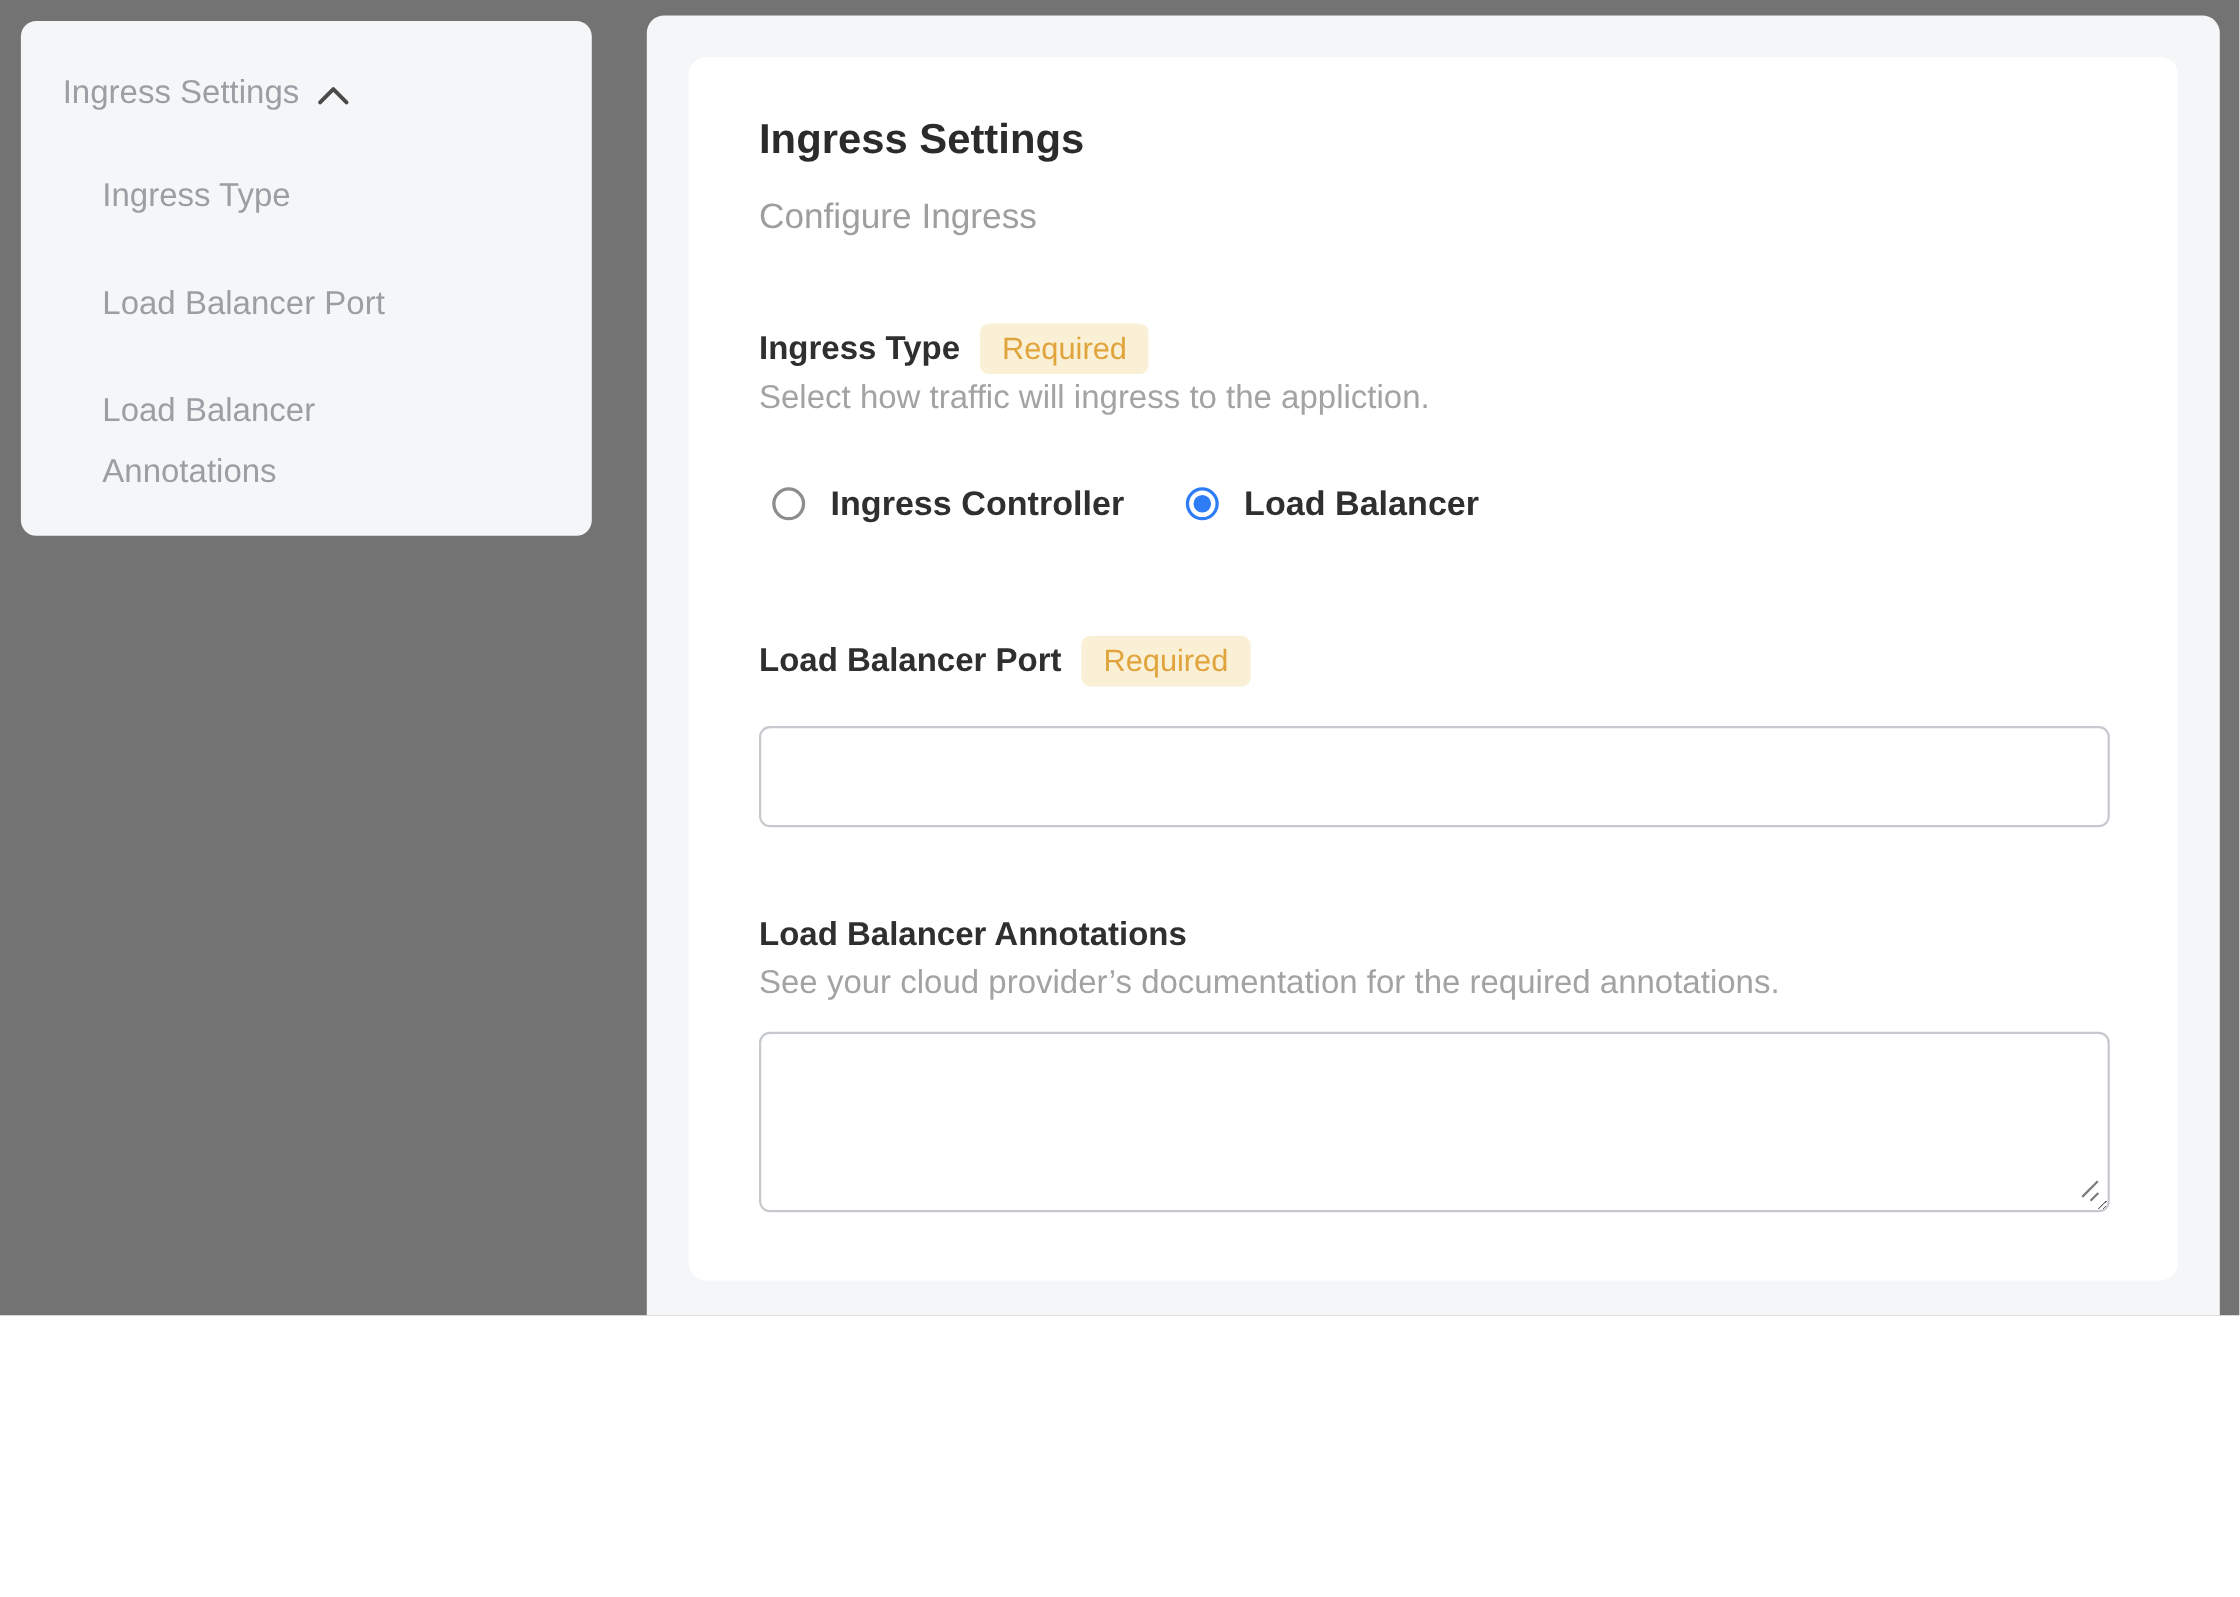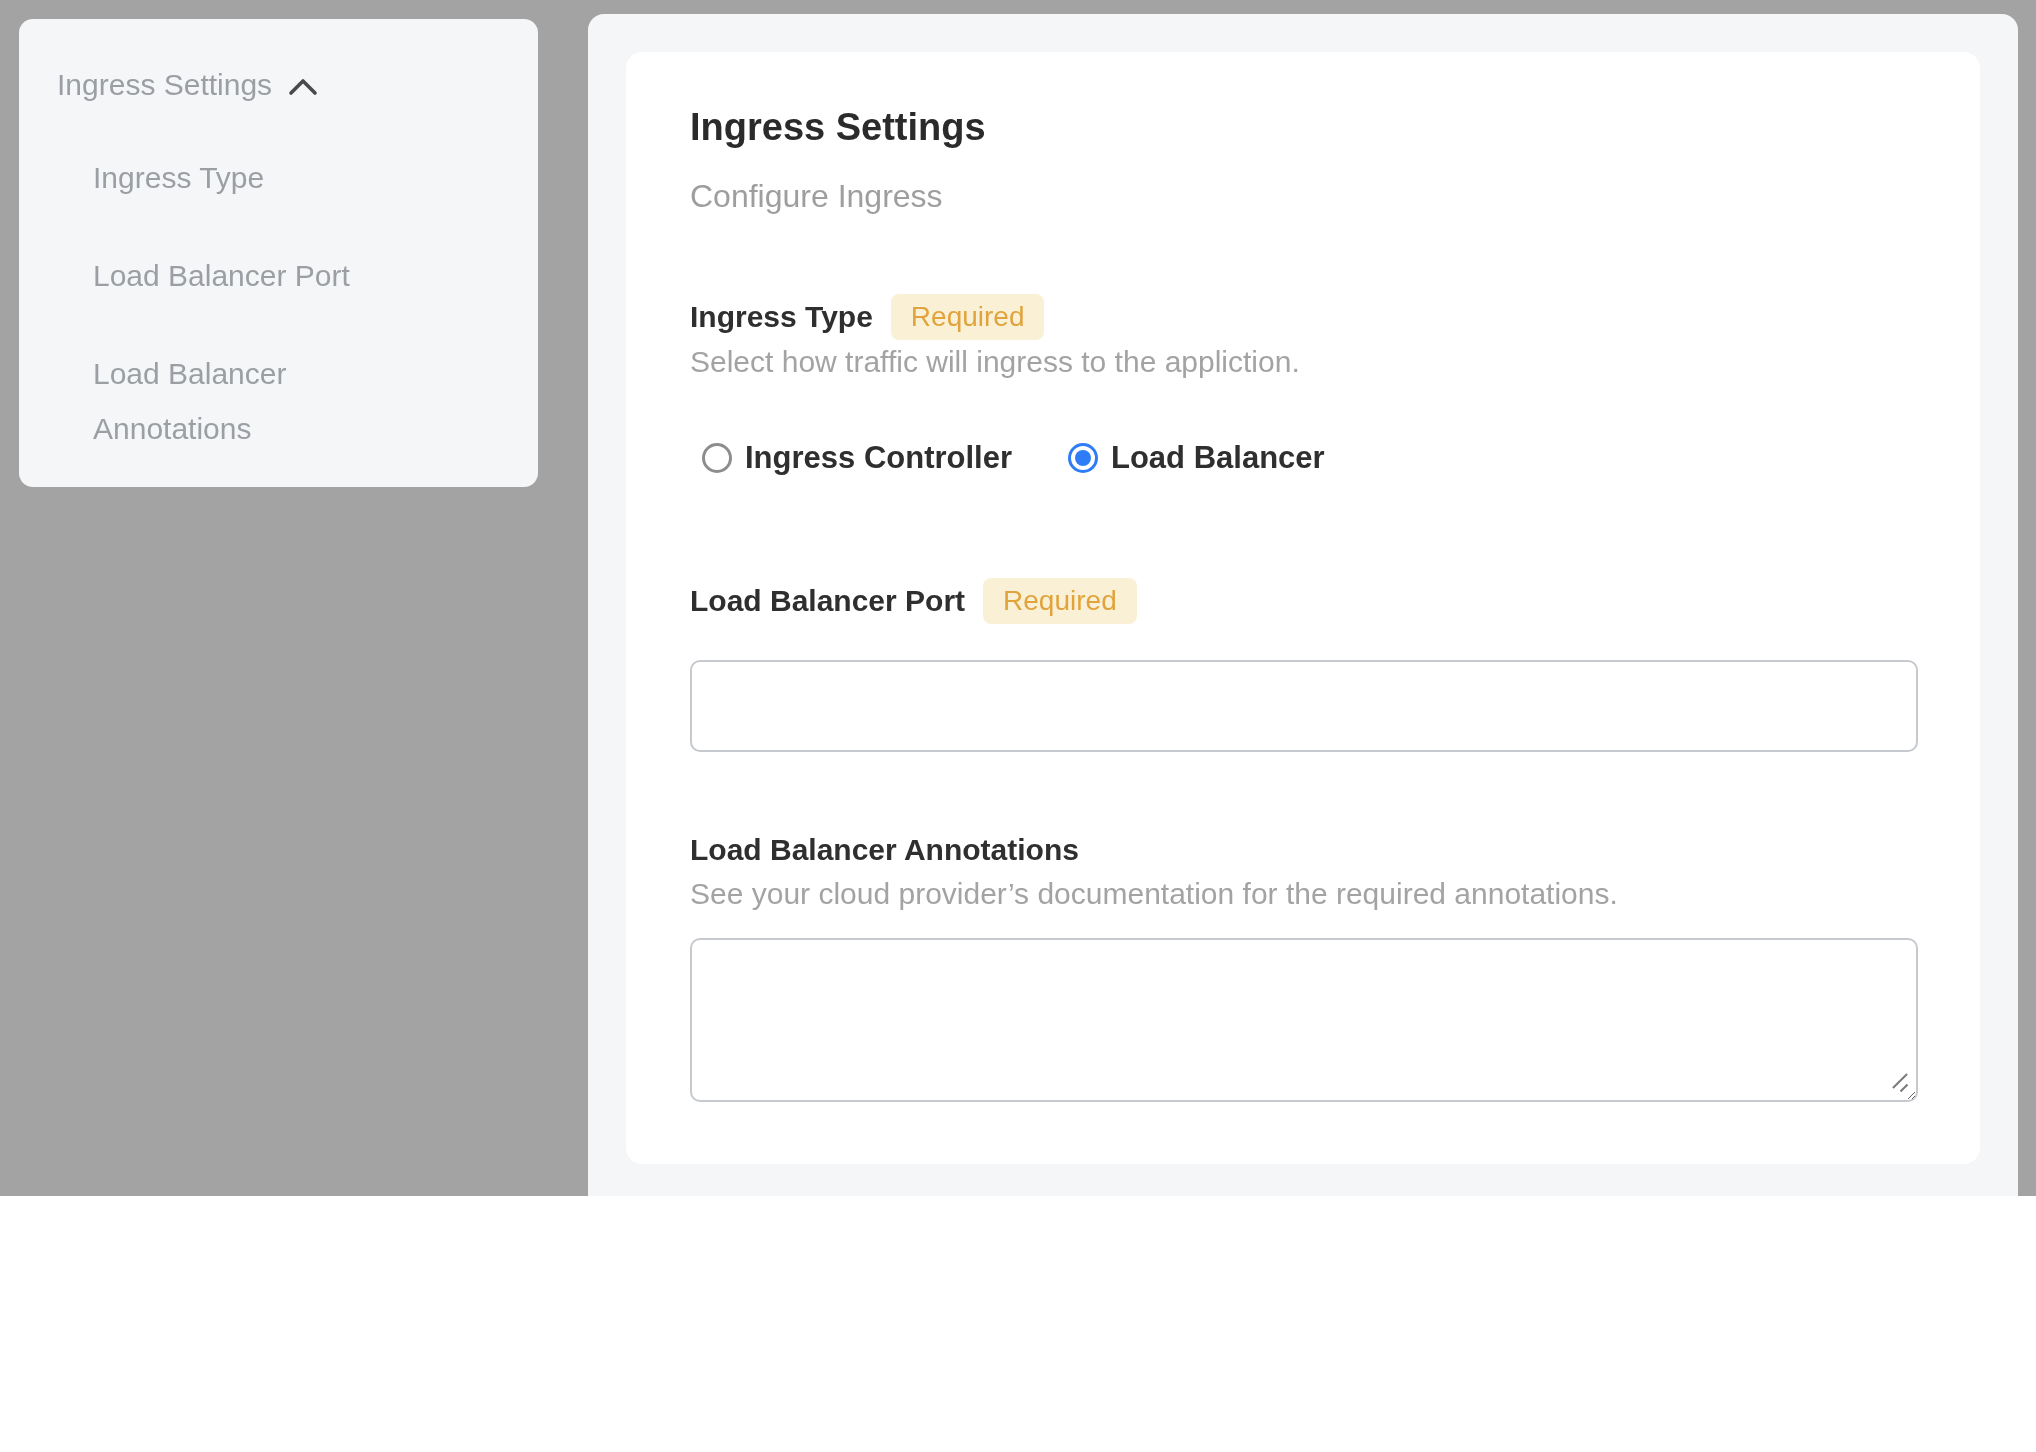--- a/index.html
+++ b/index.html
@@ -5,21 +5,21 @@
   * { margin: 0; padding: 0; box-sizing: border-box; }
   html, body { background: #ffffff; }
   body {
     font-family: "Liberation Sans", "DejaVu Sans", sans-serif;
     color: #2e2e2e;
   }
   .screen {
     position: relative;
     width: 2036px;
     height: 1196px;
-    background: #a3a3a3;
+    background: #737373;
     overflow: hidden;
   }
 
   
   .sidebar {
     position: absolute;
     left: 19px; top: 19px;
     width: 519px; height: 468px;
     background: #f5f6f8;
     border-radius: 14px;
@@ -106,21 +106,21 @@
   .radio-row {
     display: flex;
     align-items: center;
     margin-top: 52px;
     padding-left: 12px;
     gap: 56px;
   }
   .radio-option {
     display: flex;
     align-items: center;
-    gap: 13px;
+    gap: 23px;
     cursor: pointer;
   }
   .radio-circle {
     width: 30px; height: 30px;
     border-radius: 50%;
     border: 3px solid #8d8d8d;
     background: #ffffff;
     display: flex;
     align-items: center;
     justify-content: center;

